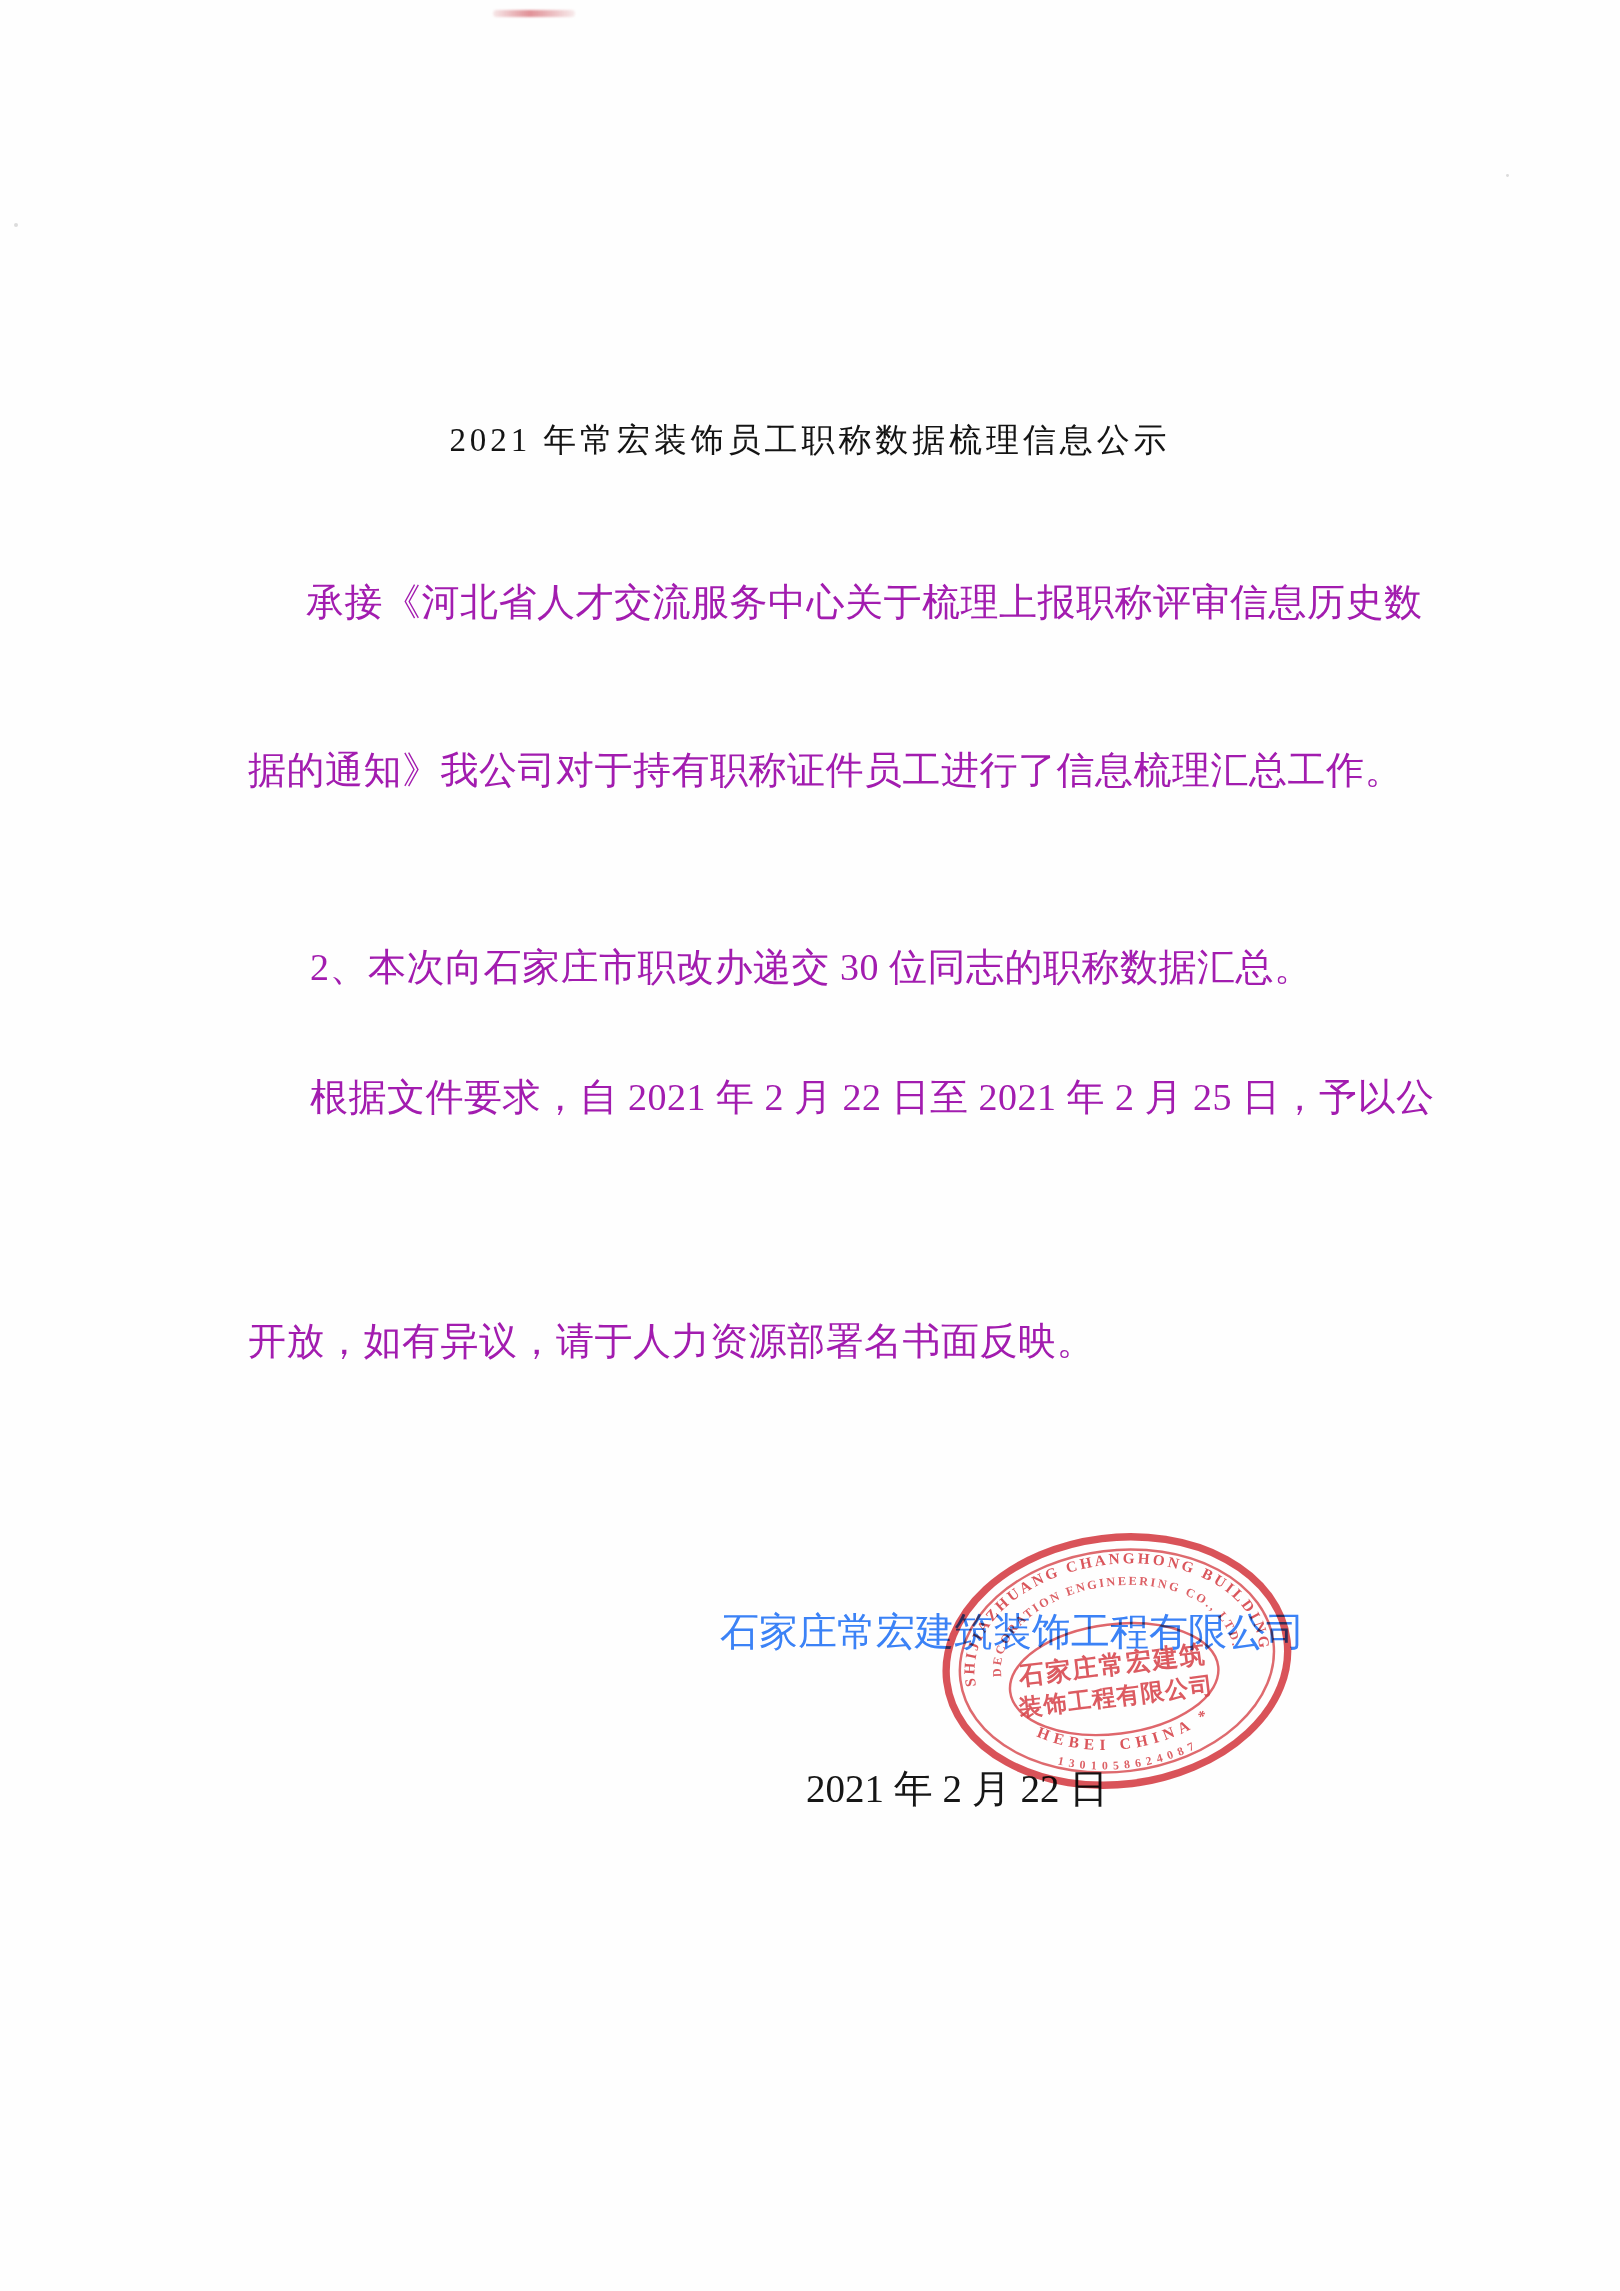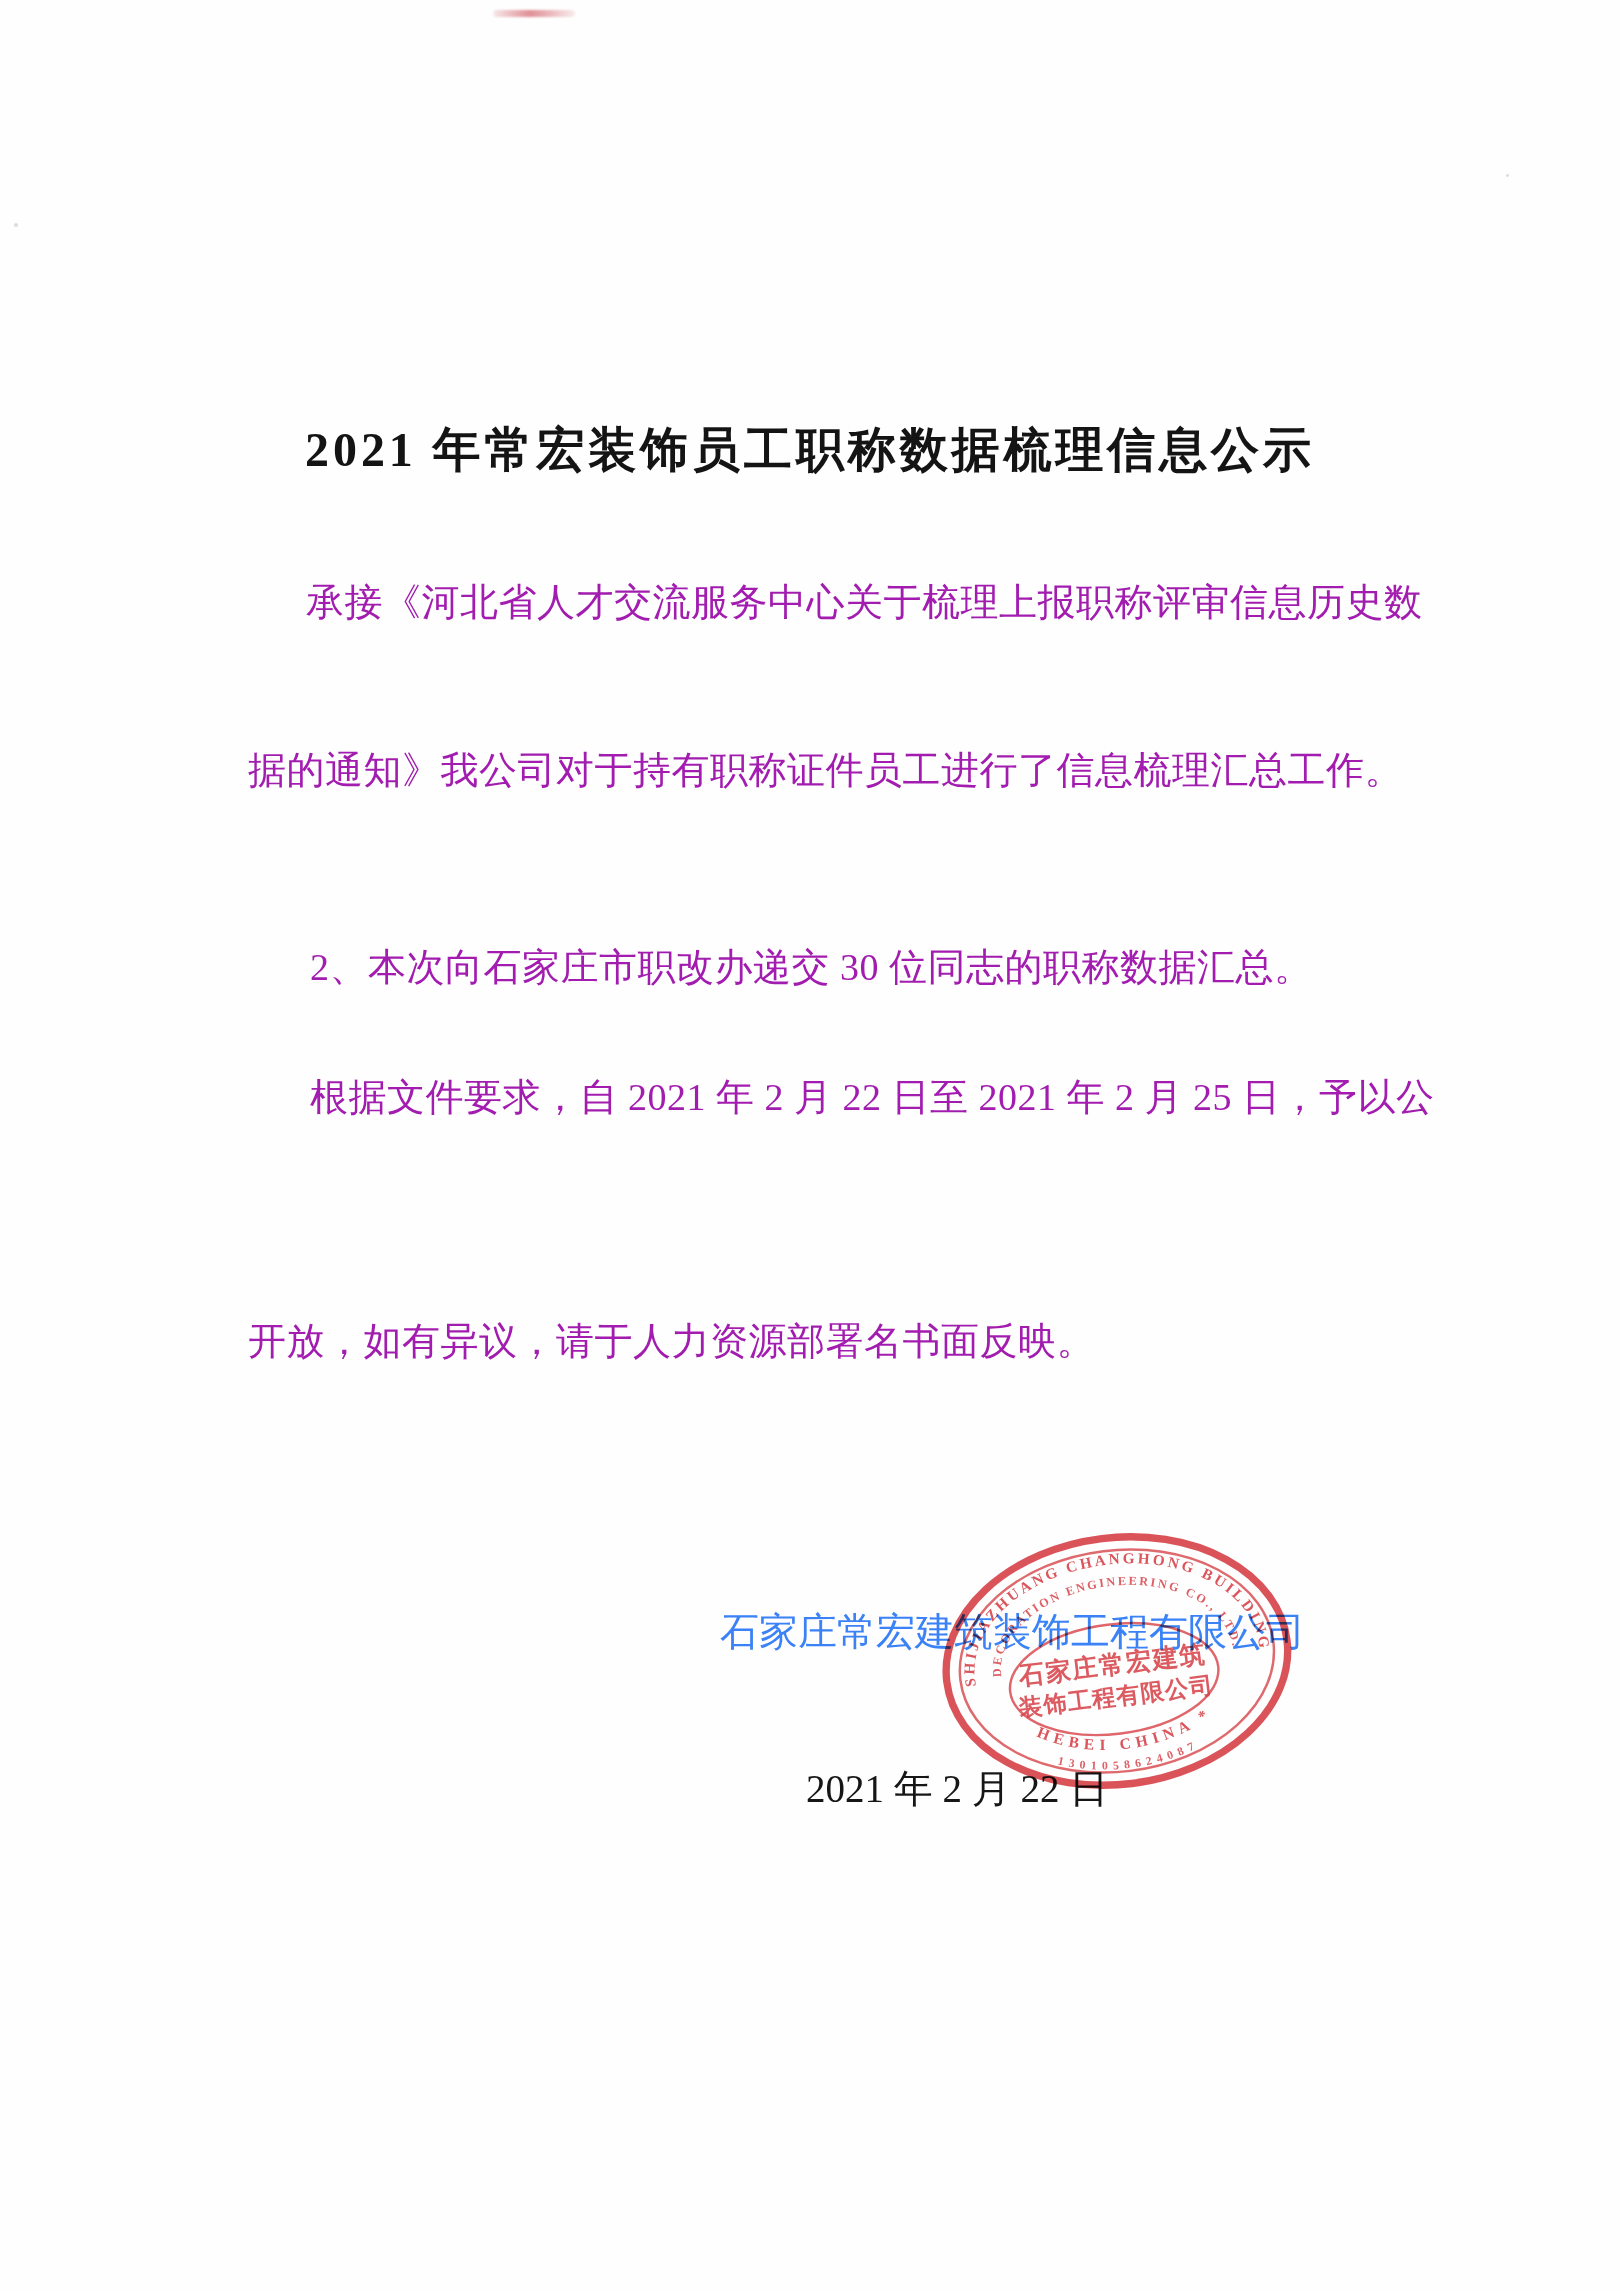--- a/index.html
+++ b/index.html
@@ -12,22 +12,22 @@
     overflow: hidden;
     font-family: "Liberation Serif", "DejaVu Serif", serif;
     color: #1d1d1d;
   }
   .doc-title {
     position: absolute;
     top: 418px;
     left: 0;
     width: 1620px;
     text-align: center;
-    font-size: 48px;
-    font-weight: 700;
+    font-size: 33px;
+    font-weight: 400;
     letter-spacing: 3.9px;
     white-space: nowrap;
     color: #141414;
   }
   .body-line {
     position: absolute;
     font-size: 38px;
     letter-spacing: 0.5px;
     white-space: nowrap;
     line-height: 1.2;

